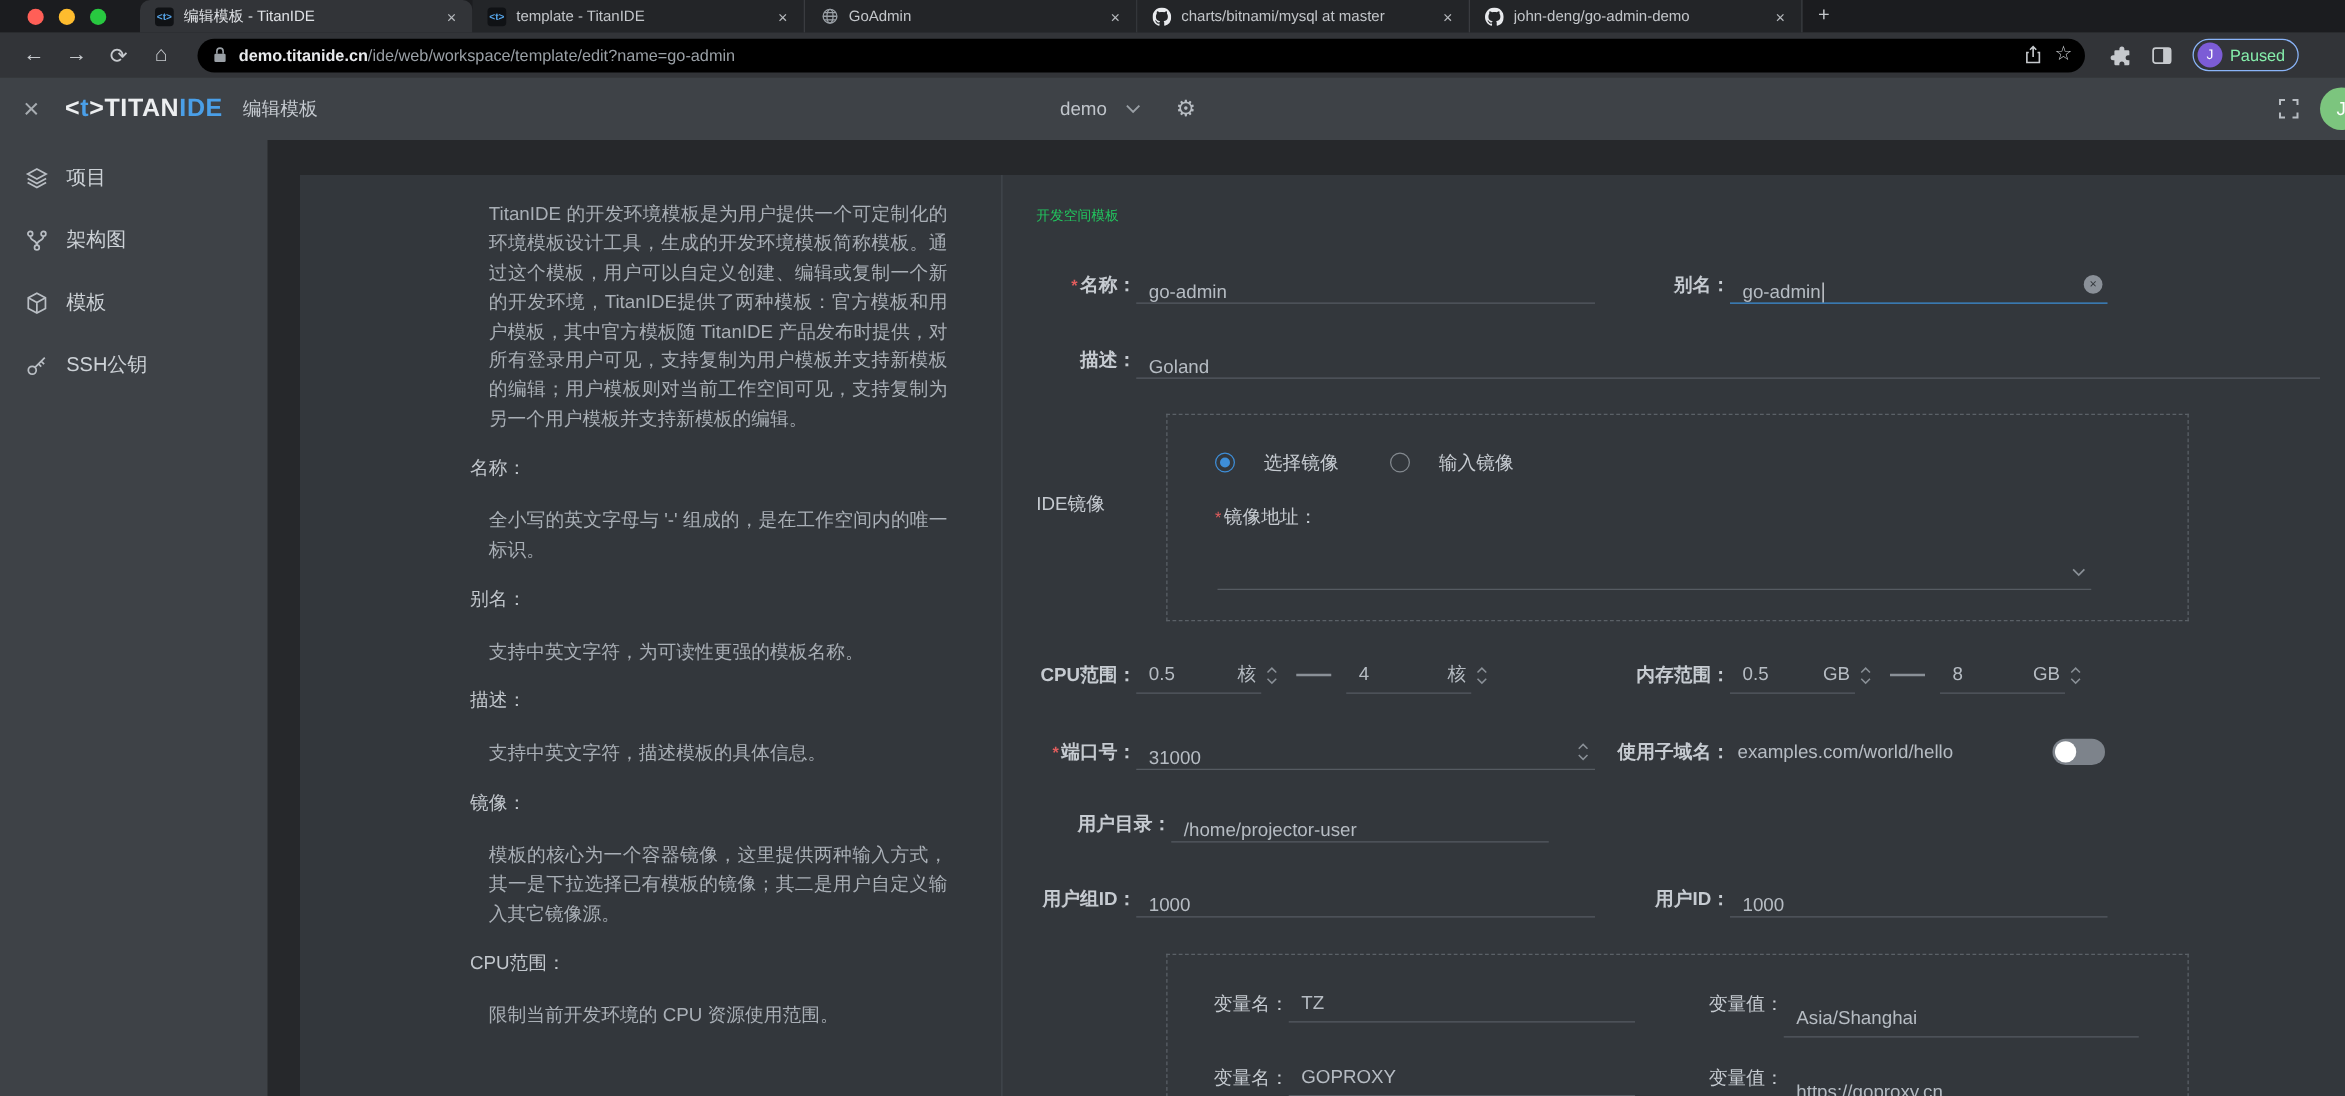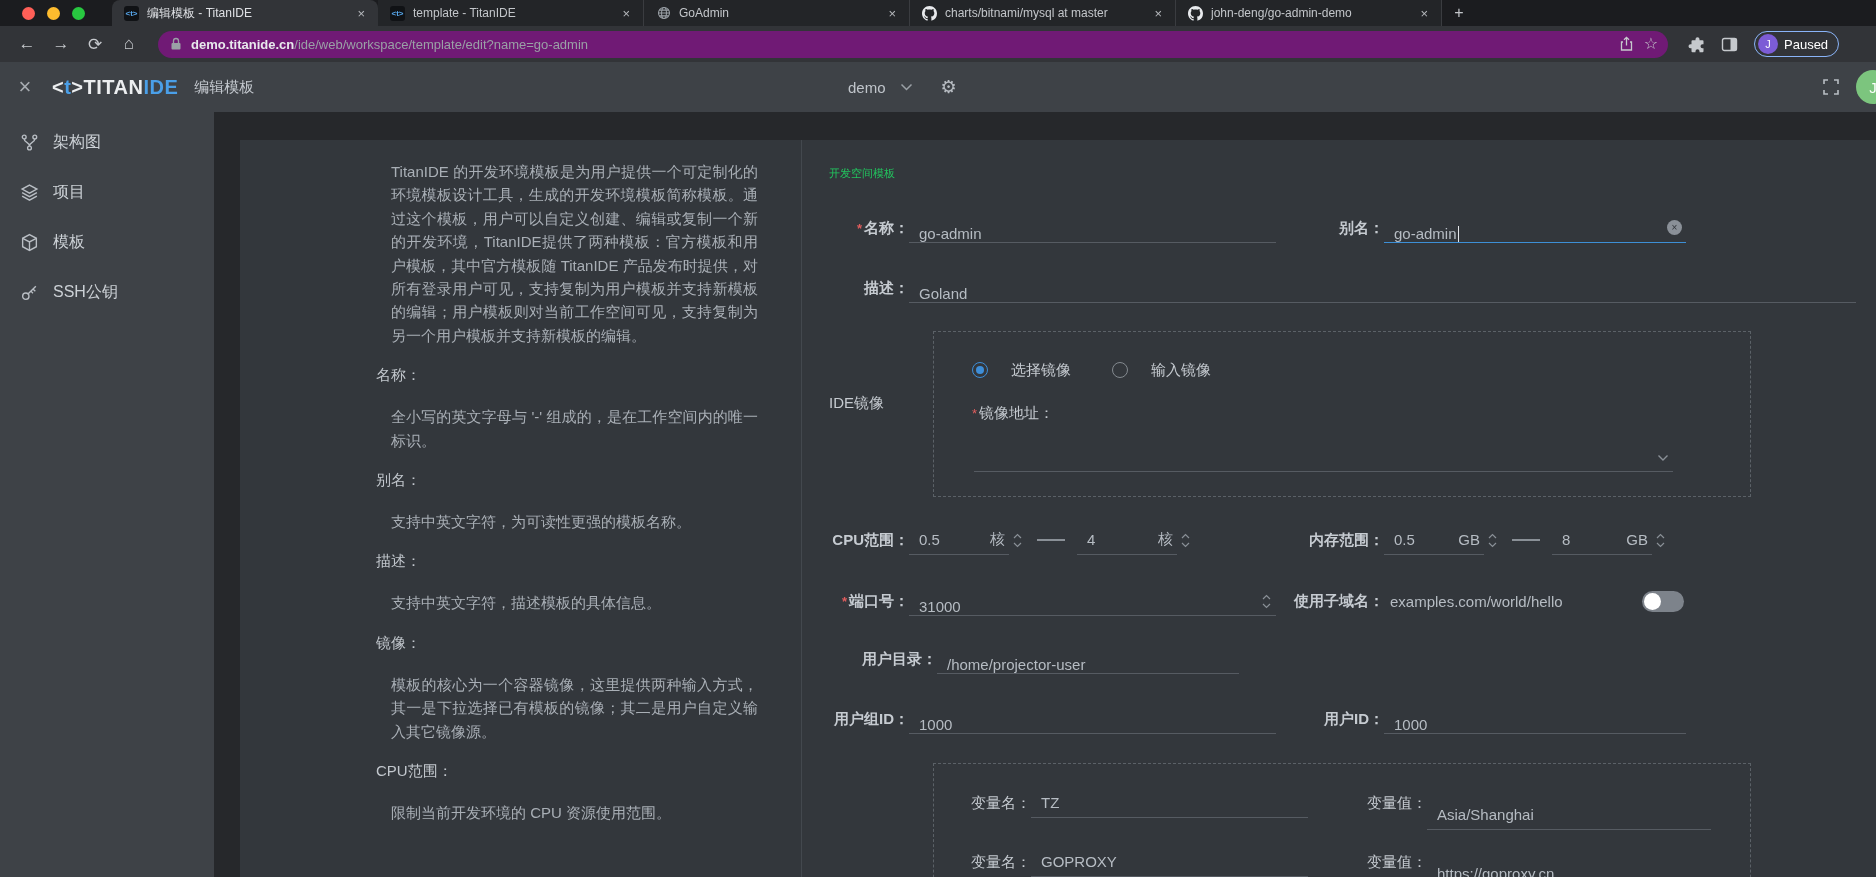--- a/index.html
+++ b/index.html
@@ -19,28 +19,28 @@
   .tab.active { background:#323438; border-radius:8px 8px 0 0; border-right:none; color:#dfe1e5; }
   .tab .title { flex:1 1 auto; white-space:nowrap; overflow:hidden; text-overflow:clip; }
   .tab .close { flex:0 0 auto; color:#b6b9bd; font-size:13px; line-height:1; padding:1px 3px; border-radius:3px; }
   .favicon { width:15px; height:15px; flex:0 0 auto; display:flex; align-items:center; justify-content:center; }
   .fav-titanide { background:#101215; border-radius:3px; color:#57a7ec; font-size:8px; font-weight:bold; }
   .newtab { width:34px; display:flex; align-items:center; justify-content:center; color:#c3c6ca; font-size:16px; }
 
   
   .toolbar { position:absolute; left:0; top:26px; width:1876px; height:36px; background:#323438; display:flex; align-items:center; }
   .navicon { color:#c6c9cd; font-size:17px; width:34px; text-align:center; flex:0 0 auto; }
-  .urlbar { margin-left:12px; width:1510px; height:27px; background:#701a75; border-radius:14px; display:flex; align-items:center; padding:0 10px 0 12px; }
+  .urlbar { margin-left:12px; width:1510px; height:27px; background:#000000; border-radius:14px; display:flex; align-items:center; padding:0 10px 0 12px; }
   .urlbar .domain { color:#e8eaed; font-size:13px; font-weight:bold; }
   .urlbar .path { color:#9aa0a6; font-size:13px; flex:1 1 auto; white-space:nowrap; overflow:hidden; }
   .urlicon { margin-left:10px; flex:0 0 auto; }
   .toolbar-right { display:flex; align-items:center; gap:16px; margin-left:20px; }
   .profile-pill { display:flex; align-items:center; gap:6px; border:1.5px solid #8ab4f8; border-radius:14px; padding:2px 10px 2px 3px; }
   .profile-pill .pav { width:20px; height:20px; border-radius:50%; background:#7c5cd6; color:#fff; font-size:11px; display:flex; align-items:center; justify-content:center; }
-  .profile-pill .ptxt { color:#ffffff; font-size:13px;text-align:center; }
+  .profile-pill .ptxt { color:#86efac; font-size:13px;text-align:center; }
 
   
   .appheader { position:absolute; left:0; top:62px; width:1876px; height:50px; background:#3e4247; display:flex; align-items:center; }
   .hclose { color:#a7acb1; font-size:20px; margin-left:12px; width:26px; text-align:center; }
   .logo { margin-left:14px; font-size:20px; font-weight:bold; letter-spacing:0.5px; color:#eceef0; white-space:nowrap; }
   .logo .blue { color:#4a9fe8; }
   .htitle { margin-left:16px; color:#c5cad0; font-size:15px; }
   .hcenter { position:absolute; left:848px; top:0; height:50px; display:flex; align-items:center; gap:14px; }
   .hws { color:#c0c5cb; font-size:15px; }
   .hright { position:absolute; right:0; top:0; height:50px; display:flex; align-items:center; gap:16px; padding-right:0; }
@@ -219,37 +219,37 @@
       </svg>
     </span>
     <span class="avatar">J</span>
   </div>
 </div>
 
 <div class="sidebar">
   <div class="side-item">
     <span>
       <svg width="19" height="19" viewBox="0 0 18 18" fill="none" stroke="#b9bec4" stroke-width="1.3">
+        <path d="M9 2 16 5.8 9 9.6 2 5.8z"></path>
+          <path d="M2 9.2l7 3.8 7-3.8"></path>
+          <path d="M2 12.4l7 3.8 7-3.8"></path>
+      </svg>
+    </span>
+    <span>项目</span>
+  </div>
+  <div class="side-item">
+    <span>
+      <svg width="19" height="19" viewBox="0 0 18 18" fill="none" stroke="#b9bec4" stroke-width="1.3">
         <circle cx="4" cy="3.8" r="1.8"></circle>
           <circle cx="14" cy="3.8" r="1.8"></circle>
           <circle cx="9" cy="14.2" r="1.8"></circle>
         <path d="M4 5.6c0 4 5 2.6 5 6.8M14 5.6c0 4-5 2.6-5 6.8"></path>
       </svg>
     </span>
     <span>架构图</span>
-  </div>
-  <div class="side-item">
-    <span>
-      <svg width="19" height="19" viewBox="0 0 18 18" fill="none" stroke="#b9bec4" stroke-width="1.3">
-        <path d="M9 2 16 5.8 9 9.6 2 5.8z"></path>
-          <path d="M2 9.2l7 3.8 7-3.8"></path>
-          <path d="M2 12.4l7 3.8 7-3.8"></path>
-      </svg>
-    </span>
-    <span>项目</span>
   </div>
   <div class="side-item">
     <span>
       <svg width="19" height="19" viewBox="0 0 18 18" fill="none" stroke="#b9bec4" stroke-width="1.3">
         <path d="M9 1.5 15.5 5v8L9 16.5 2.5 13V5z"></path>
           <path d="M2.5 5 9 8.5 15.5 5M9 8.5v8"></path>
       </svg>
     </span>
     <span>模板</span>
   </div>

